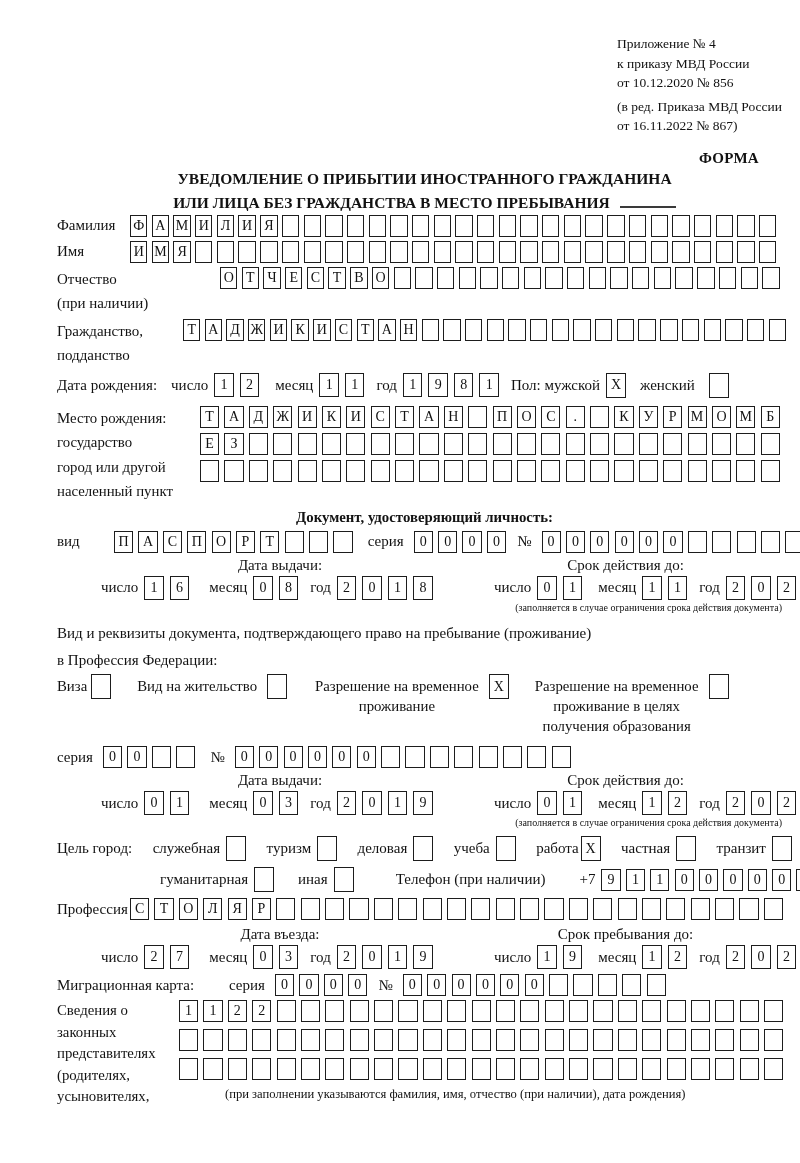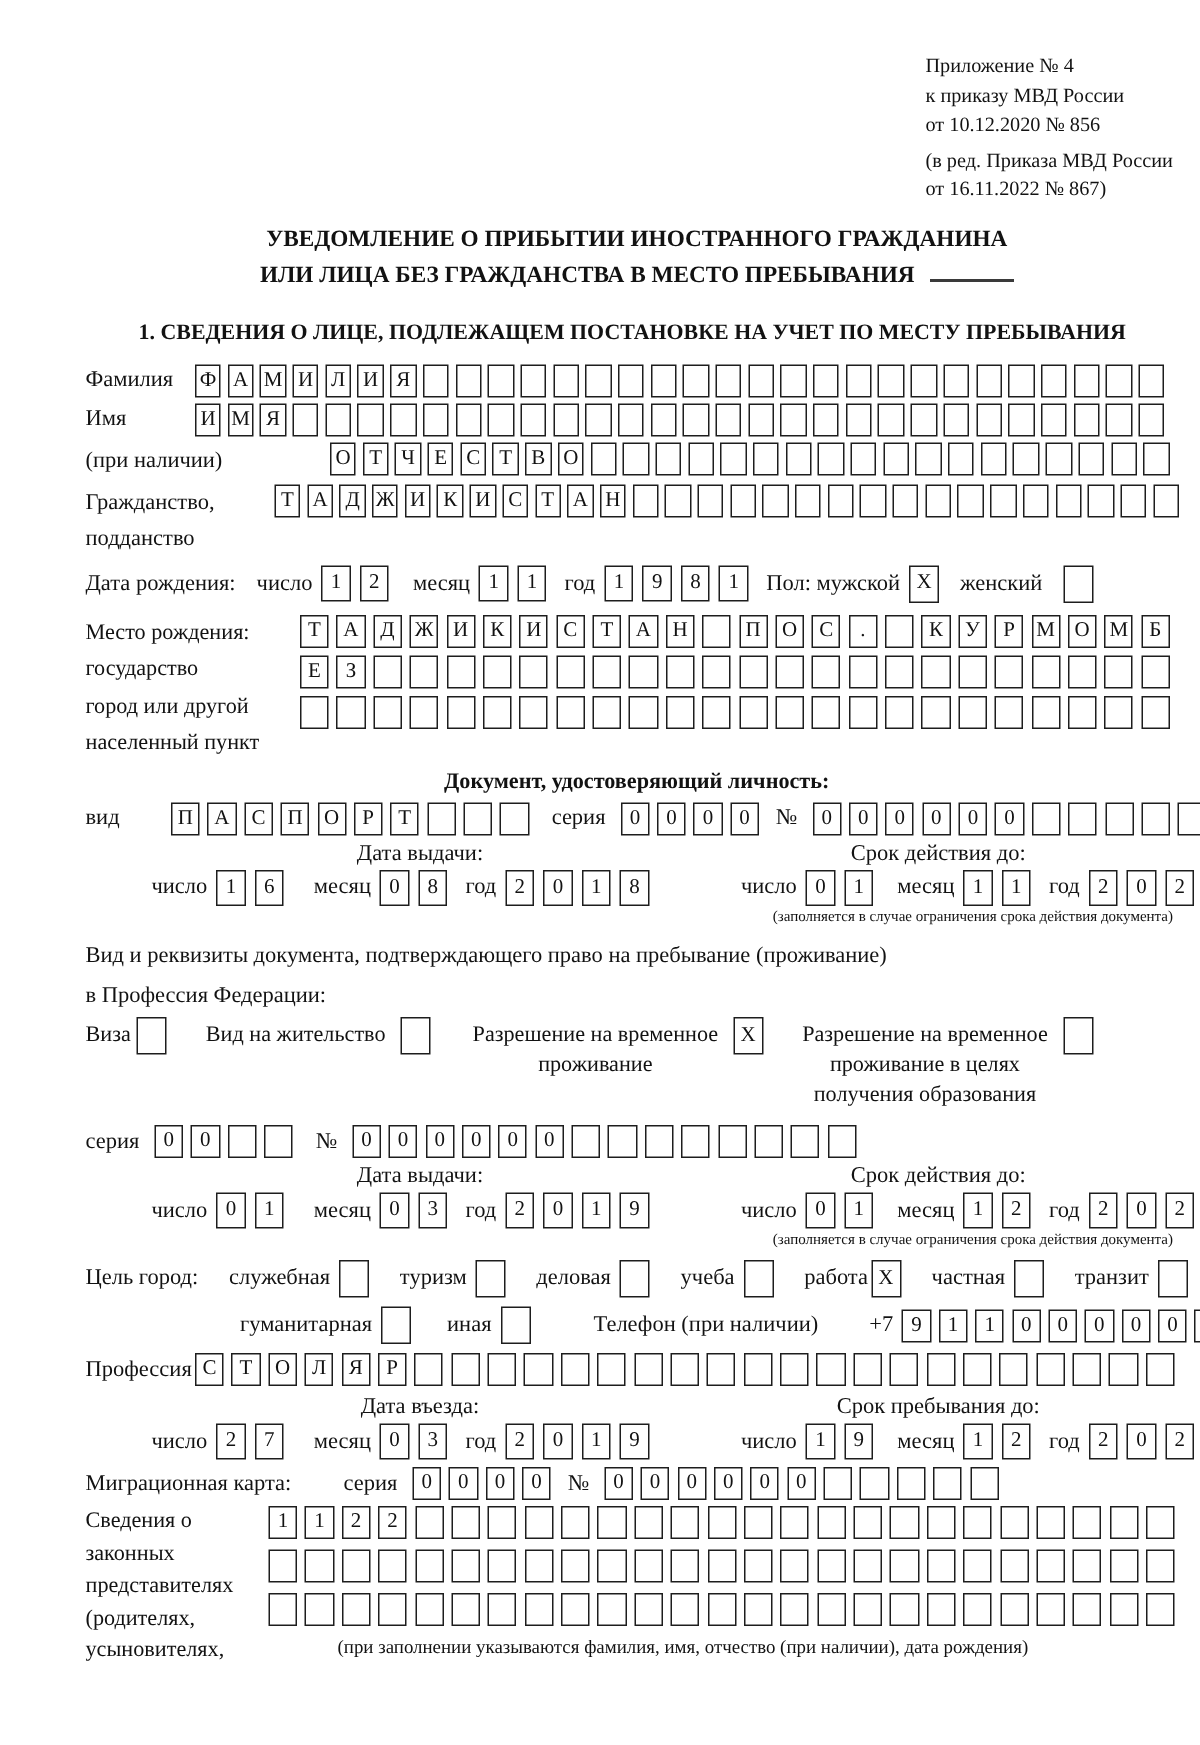--- a/index.html
+++ b/index.html
@@ -4,21 +4,21 @@
 <style>
   html,body{margin:0;padding:0;background:#ffffff;}
   body{width:800px;height:1163px;overflow:hidden;color:#121212;
        font-family:"Liberation Serif","DejaVu Serif",serif;font-size:15px;}
   .page{padding:34px 8px 0 57px;position:relative;width:735px;}
 
   
   .appendix{margin-left:560px;font-size:13.5px;line-height:1.45;}
   .appendix .rev{margin-top:4px;}
   .forma{margin-top:14px;text-align:right;padding-right:33px;font-weight:bold;letter-spacing:.3px;}
-  .title{margin-top:12px;text-align:center;font-weight:bold;font-size:15.5px;line-height:1.55;}
+  .title{text-align:center;font-weight:bold;font-size:15.5px;line-height:1.55;}
   .blank-line{display:inline-block;width:56px;height:13px;border-bottom:2px solid #3a3a3a;margin-left:10px;}
   .section{margin:18px 0 12px -6px;text-align:center;font-weight:bold;font-size:14.6px;}
 
   
   .row{display:flex;align-items:center;margin-bottom:4px;}
   .row-top{display:flex;align-items:flex-start;margin-bottom:4px;}
   .lbl{flex:none;}
   .boxes{display:flex;flex:none;flex-wrap:nowrap;}
   .cell{box-sizing:border-box;flex:none;width:17.4px;height:22px;border:1.6px solid #1d1d1d;
         margin-right:4.3px;display:flex;align-items:center;justify-content:center;
@@ -73,27 +73,27 @@
 <div class="page">
 
   <div class="appendix">
     <div>Приложение № 4</div>
     <div>к приказу МВД России</div>
     <div>от 10.12.2020 № 856</div>
     <div class="rev">(в ред. Приказа МВД России</div>
     <div>от 16.11.2022 № 867)</div>
   </div>
 
+  <div class="forma">ФОРМА</div>
 
   <div class="title">
     <div>УВЕДОМЛЕНИЕ О ПРИБЫТИИ ИНОСТРАННОГО ГРАЖДАНИНА</div>
     <div><span>ИЛИ ЛИЦА БЕЗ ГРАЖДАНСТВА В МЕСТО ПРЕБЫВАНИЯ</span><span class="blank-line"></span></div>
   </div>
 
-  <div class="section">1. СВЕДЕНИЯ О ЛИЦЕ, ПОДЛЕЖАЩЕМ ПОСТАНОВКЕ НА УЧЕТ ПО МЕСТУ ПРЕБЫВАНИЯ</div>
 
   <div class="row">
     <span class="lbl w-surname">Фамилия</span>
     <span class="boxes">
         <span class="cell">Ф</span>
         <span class="cell">А</span>
         <span class="cell">М</span>
         <span class="cell">И</span>
         <span class="cell">Л</span>
         <span class="cell">И</span>
@@ -155,20 +155,21 @@
         <span class="cell"></span>
         <span class="cell"></span>
         <span class="cell"></span>
         <span class="cell"></span>
         <span class="cell"></span>
       </span>
   </div>
 
   <div class="row-top">
     <span class="lbl w-patro two-line">
+      <div>Отчество</div>
       <div>(при наличии)</div>
     </span>
     <span class="boxes">
         <span class="cell">О</span>
         <span class="cell">Т</span>
         <span class="cell">Ч</span>
         <span class="cell">Е</span>
         <span class="cell">С</span>
         <span class="cell">Т</span>
         <span class="cell">В</span>

